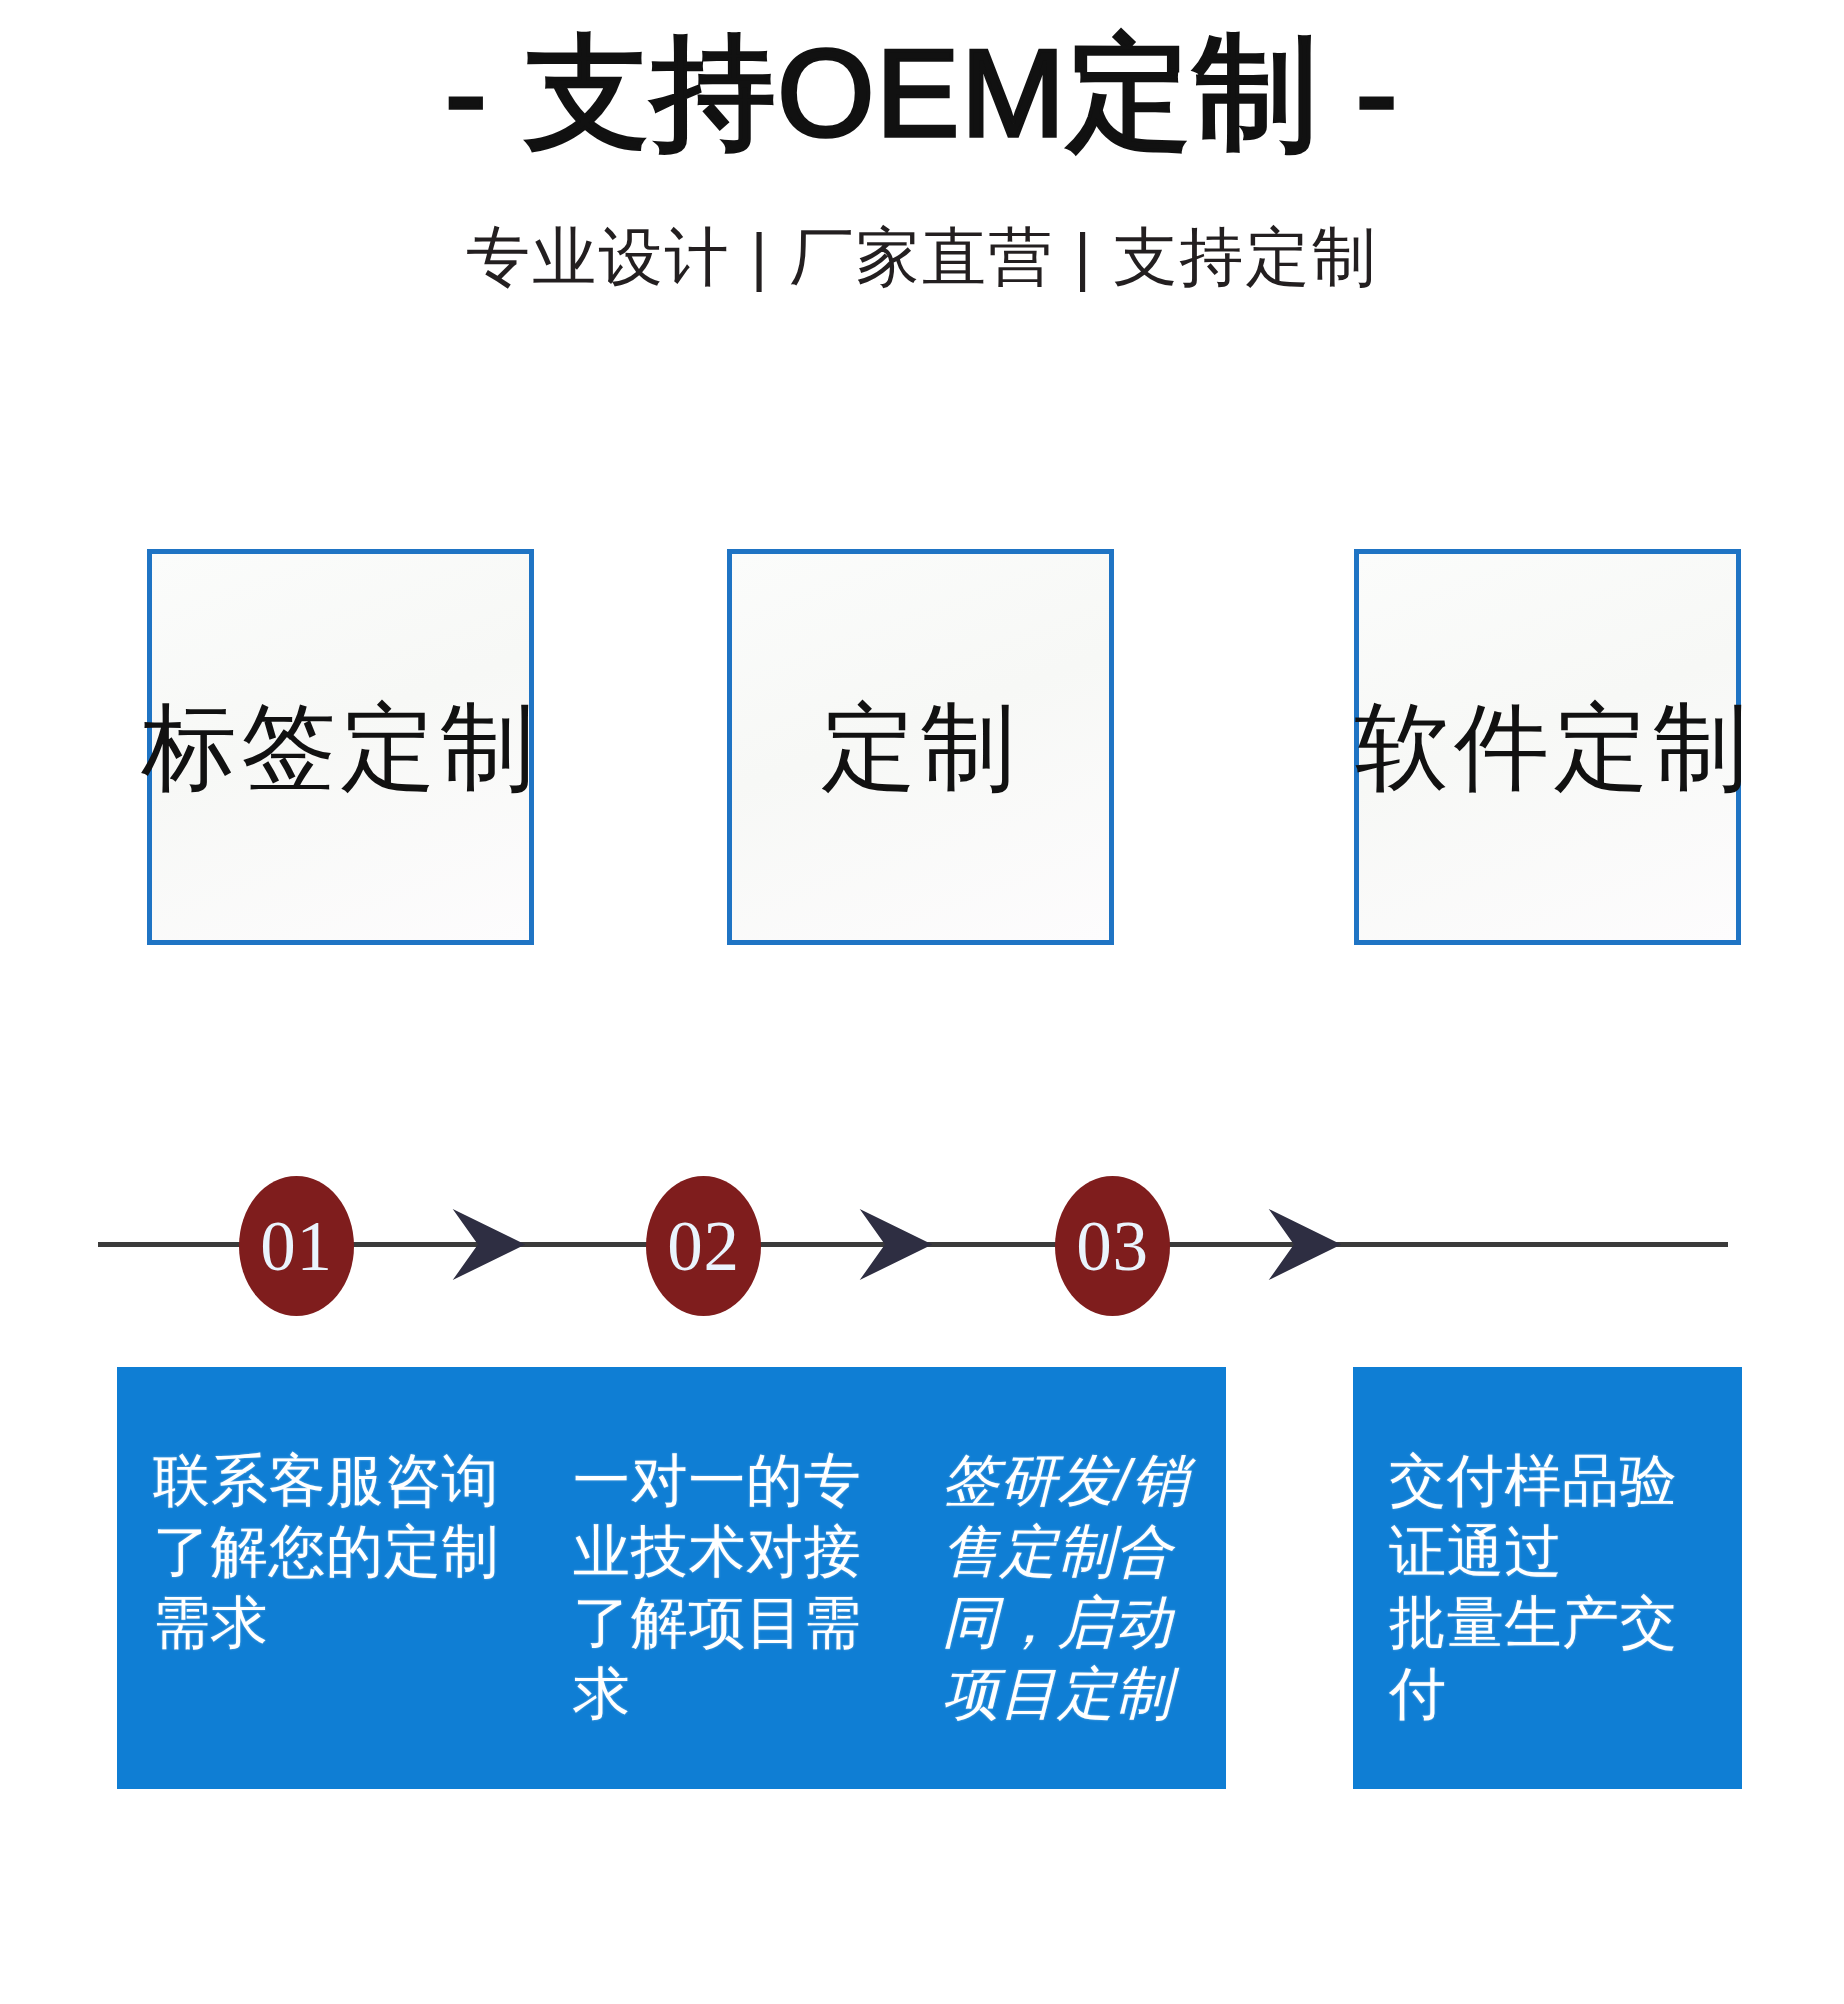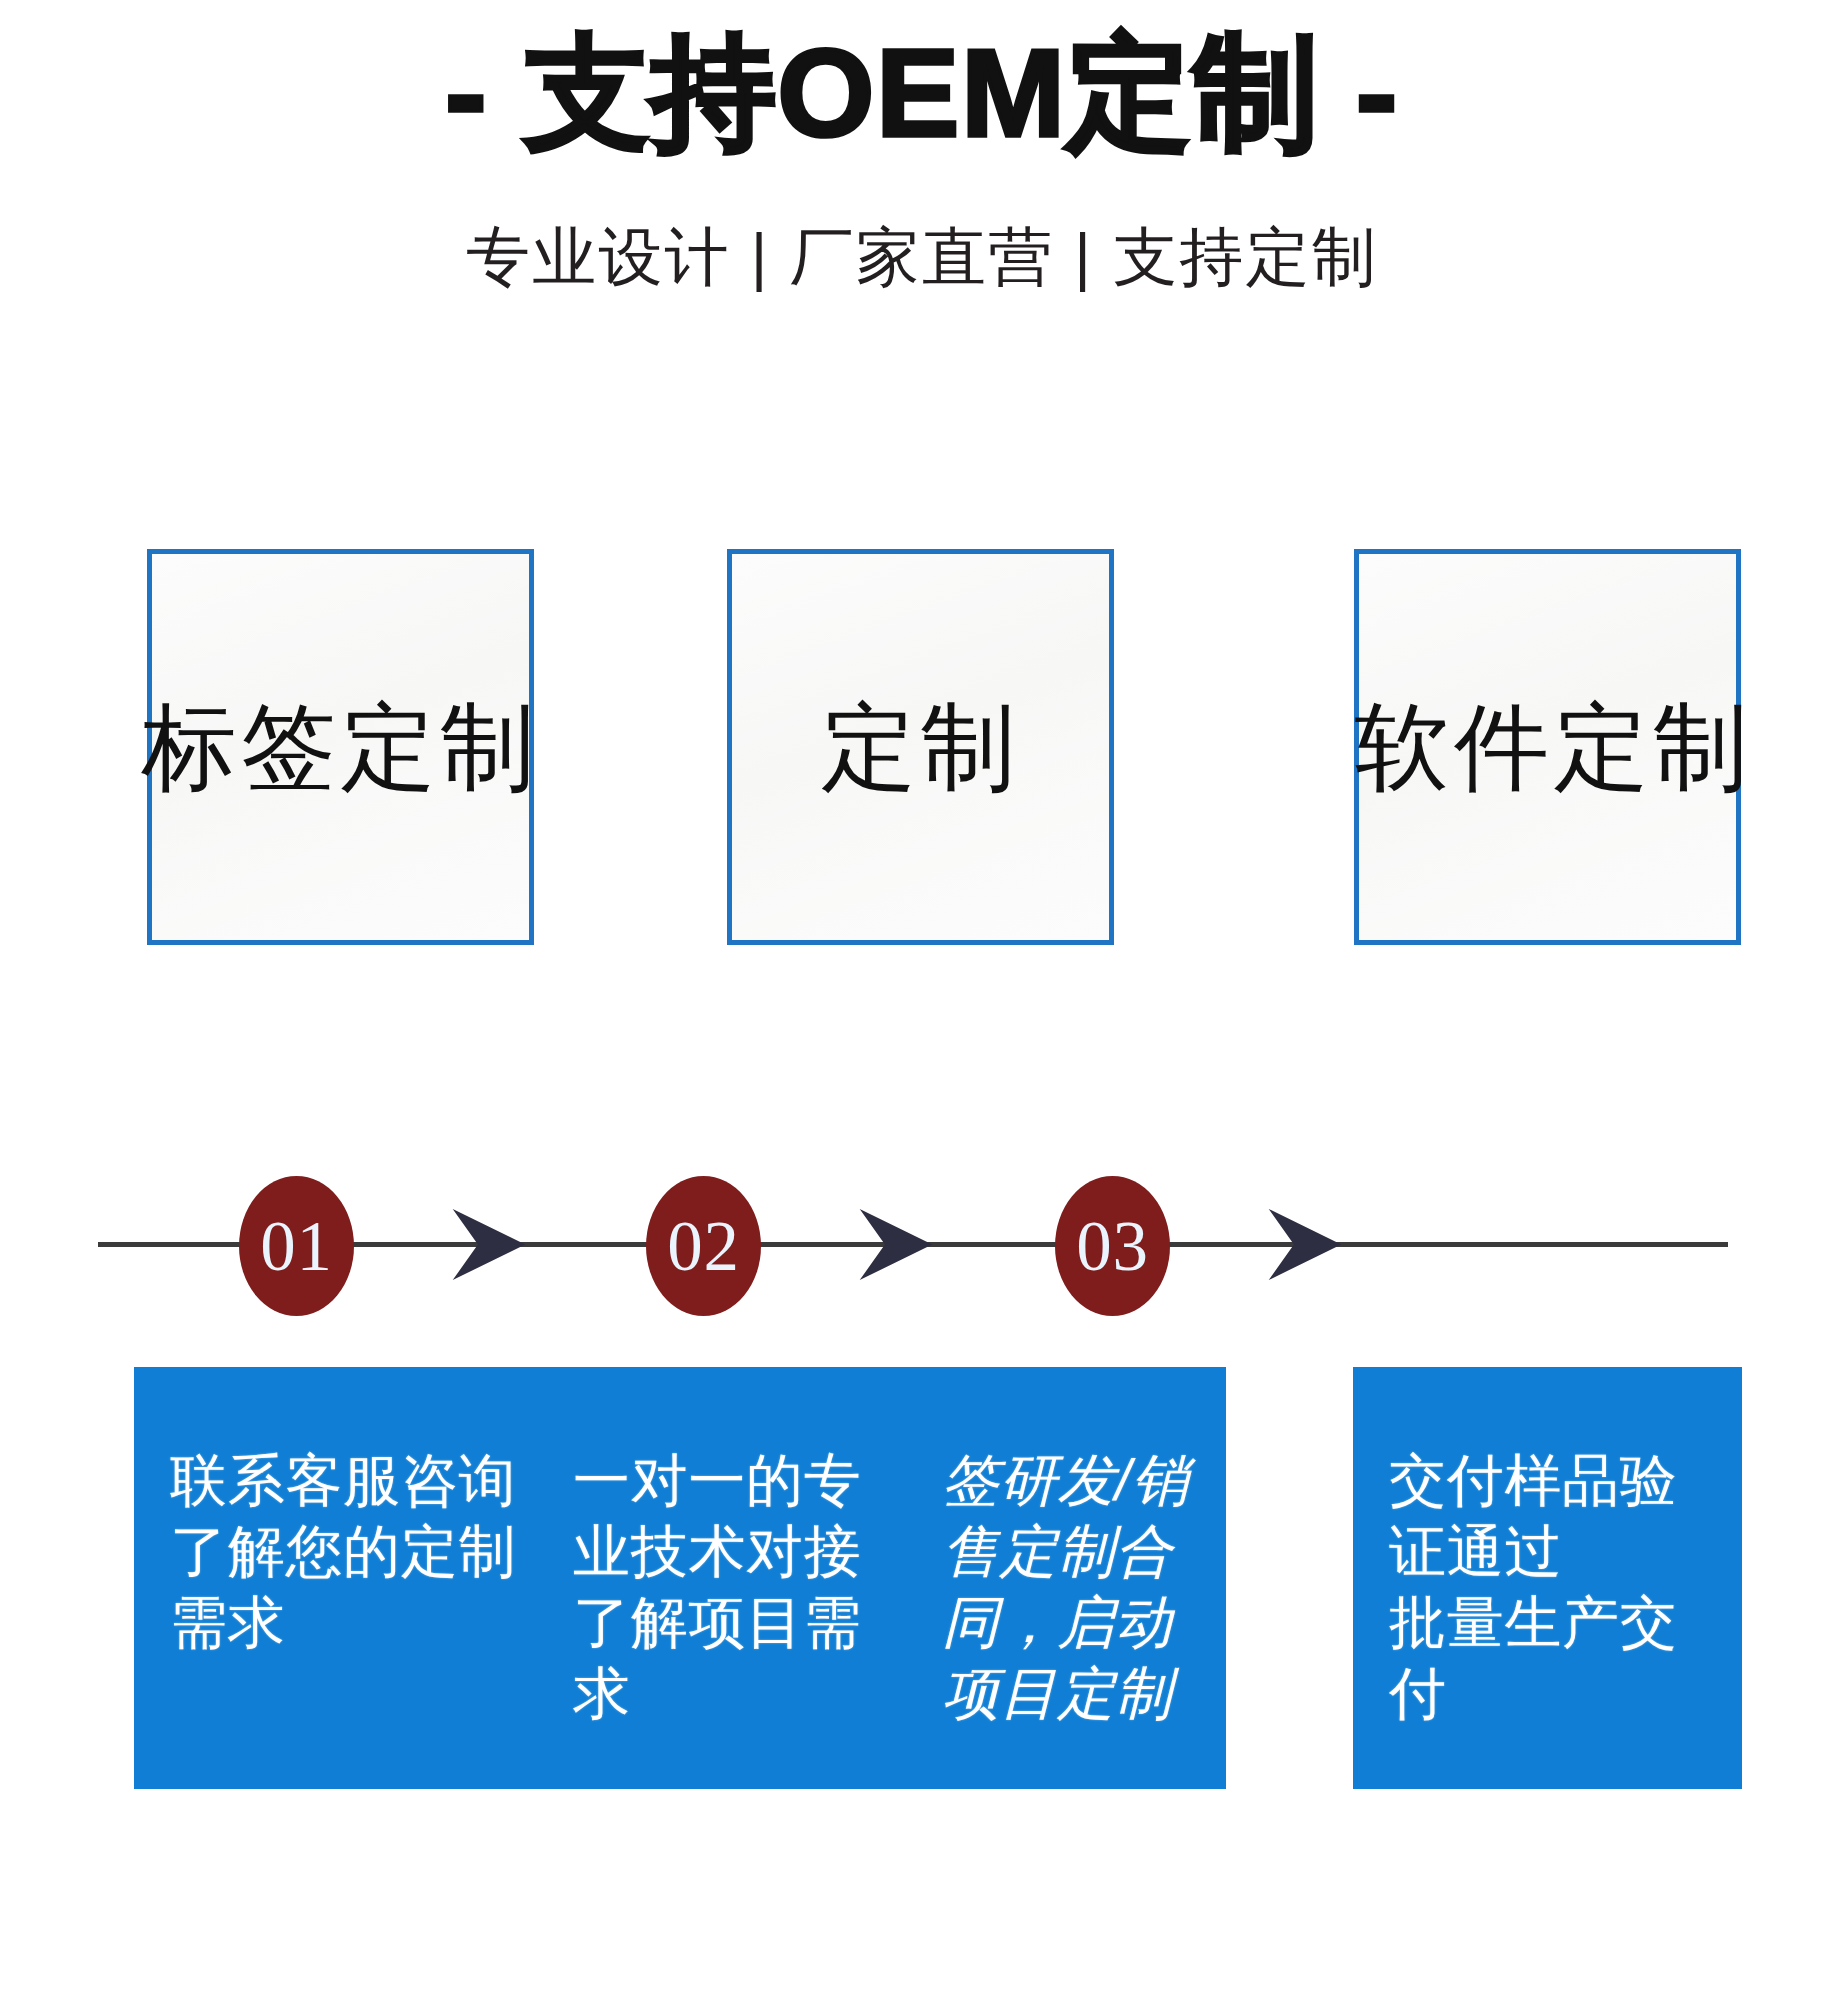--- a/index.html
+++ b/index.html
@@ -23,21 +23,21 @@
     width: 1844px;
   }
   #main-title {
     position: absolute;
     left: 0;
     top: 22px;
     width: 1844px;
     text-align: center;
     font-size: 125px;
     line-height: 141px;
-    font-weight: 700;
+    font-weight: 400;
     color: #111111;
     letter-spacing: 1.5px;
     white-space: nowrap;
     -webkit-text-stroke: 3.7px #111111;
   }
   #subtitle {
     position: absolute;
     left: 0;
     top: 216px;
     width: 1844px;
@@ -139,21 +139,21 @@
     width: 1844px;
   }
   .step-card {
     position: absolute;
     top: 1367px;
     height: 422px;
     background: #0f7ed4;
     box-sizing: border-box;
     padding: 78px 30px 0 36px;
   }
-  .step-card.card-0 { left: 134px;  width: 434px; }
+  .step-card.card-0 { left: 117px;  width: 434px; }
   .step-card.card-1 { left: 537px;  width: 379px; }
   .step-card.card-2 { left: 906px; width: 320px; font-style: italic; }
   .step-card.card-3 { left: 1353px; width: 389px; }
   .step-text {
     font-size: 57px;
     line-height: 71px;
     font-weight: 400;
     color: #ffffff;
     letter-spacing: 0.7px;
     white-space: pre-line;

